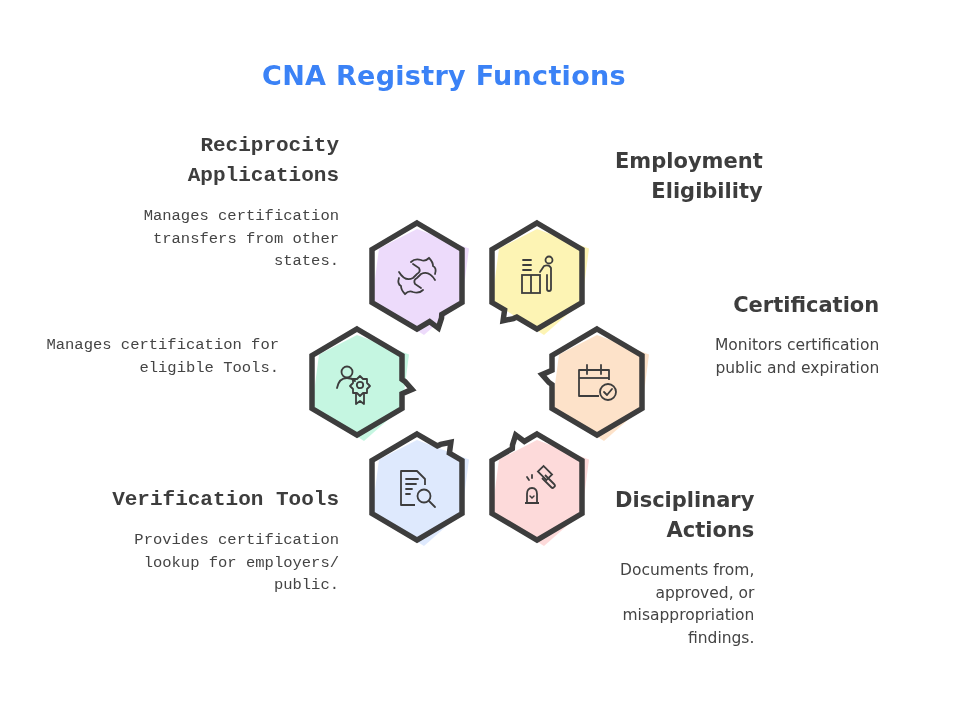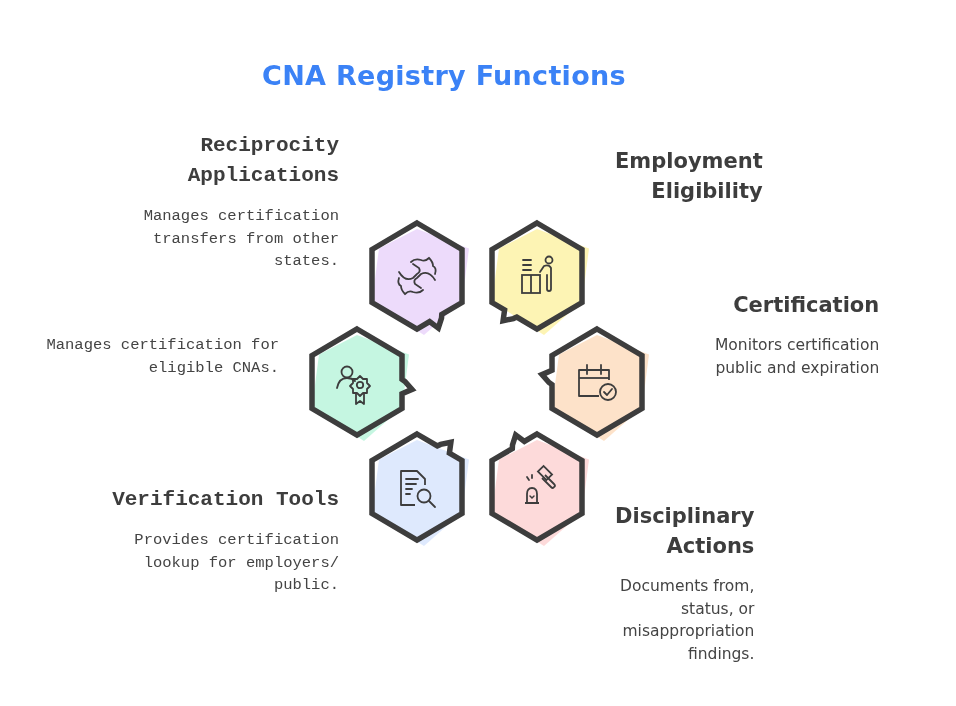--- a/index.html
+++ b/index.html
@@ -100,21 +100,21 @@
 <div class="label right" style="left:615px; top:146px;">
   <div class="h">
     <div>Employment</div>
     <div>Eligibility</div>
   </div>
 </div>
 
 <div class="label left" style="right:677px; top:320px;">
   <div class="d">
     <div>Manages certification for</div>
-    <div>eligible CNAs.</div>
+    <div>eligible Tools.</div>
   </div>
 </div>
 
 <div class="label right" style="left:675px; top:290px;margin-left:40px;">
   <div class="h">
     <div>Certification</div>
   </div>
   <div class="d">
     <div>Monitors certification</div>
     <div>public and expiration</div>
@@ -125,24 +125,24 @@
   <div class="h">
     <div>Verification Tools</div>
   </div>
   <div class="d">
     <div>Provides certification</div>
     <div>lookup for employers/</div>
     <div>public.</div>
   </div>
 </div>
 
-<div class="label right" style="left:615px; top:501px;">
+<div class="label right" style="left:615px; top:485px;">
   <div class="h">
     <div>Disciplinary</div>
     <div>Actions</div>
   </div>
   <div class="d">
     <div>Documents from,</div>
-    <div>status, or</div>
+    <div>approved, or</div>
     <div>misappropriation</div>
     <div>findings.</div>
   </div>
 </div>
 
 </body></html>

